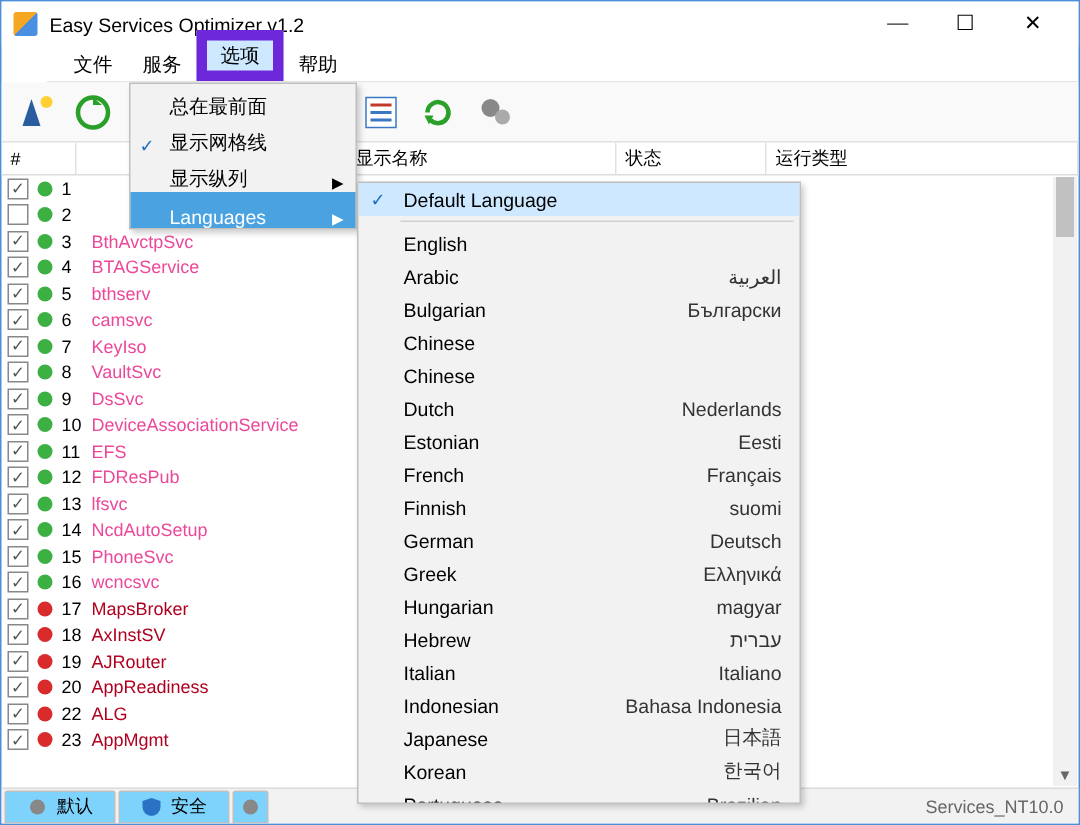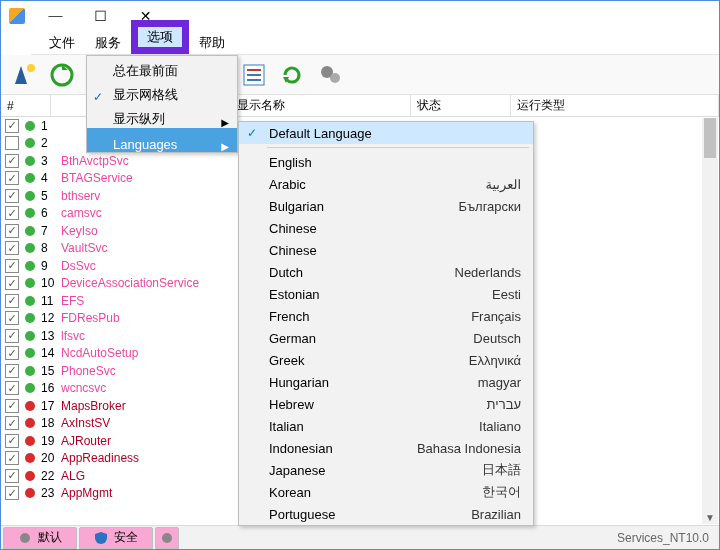--- a/index.html
+++ b/index.html
@@ -30,21 +30,21 @@
   .row .chk { width:14px; height:14px; border:1px solid #888; display:flex; align-items:center; justify-content:center; font-size:11px; color:#555; margin-right:4px;}
   .row .chk.checked::after{ content:"✓"; }
   .row .dot { width:10px; height:10px; border-radius:50%; margin:0 6px 0 2px; }
   .row .dot.green { background:#3cb043; }
   .row .dot.red { background:#d92b2b; }
   .row .num { width:20px; }
   .row .svc { color:#ec4899; }
   .row .svc.red { color:#b00020; }
 
   .statusbar { position:absolute; bottom:0; left:0; right:0; height:24px; background:#f2f2f2; border-top:1px solid #dcdcdc; display:flex; align-items:center; font-size:12px; }
-  .stab { height:22px; padding:0 14px; display:flex; align-items:center; gap:6px; border:1px solid #bfbfbf; background:#f9a8d4; margin-left:2px; border-radius:2px 2px 0 0;}
+  .stab { height:22px; padding:0 14px; display:flex; align-items:center; gap:6px; border:1px solid #bfbfbf; background:#7dd3fc; margin-left:2px; border-radius:2px 2px 0 0;}
   .stab.btn { width:24px; padding:0; justify-content:center;}
   .status-right { margin-left:auto; padding-right:10px; color:#666; }
 
   
   .options-menu { position:absolute; left:85px; top:54px; width:152px; background:#f2f2f2; border:1px solid #bfbfbf; box-shadow:2px 2px 4px rgba(0,0,0,.2); z-index:10;}
   .options-menu .m-row { height:24px; display:flex; align-items:flex-end; padding:0 8px 0 26px; position:relative; font-size:13px;}
   .options-menu .m-row .check { position:absolute; left:6px; color:#1a6fbf; font-size:12px;}
   .options-menu .m-row.hov { background:#4aa3e0; color:#fff; }
   .options-menu .m-row .arrow { margin-left:auto; font-size:10px;}
 
@@ -61,20 +61,21 @@
   .scrollbar-v .arr{ position:absolute; left:0; right:0; height:16px; display:flex; align-items:center; justify-content:center; font-size:10px; color:#666;}
   .scrollbar-v .arr.up{top:-1px;} .scrollbar-v .arr.down{bottom:-1px;}
 
   svg { display:block; }
 </style>
 </head>
 <body>
 
 <div class="titlebar">
   <div class="app-icon"></div>
+  <div class="title">Easy Services Optimizer v1.2</div>
   <div class="win-btn">―</div>
   <div class="win-btn">☐</div>
   <div class="win-btn">✕</div>
 </div>
 
 <div class="menubar">
   <div class="mitem">文件</div>
   <div class="mitem">服务</div>
   <div class="mitem open">选项</div>
   <div class="mitem">帮助</div>
@@ -310,20 +311,24 @@
       <span>Dutch</span>
       <span class="native">Nederlands</span>
     </div>
     <div class="l-row">
       <span>Estonian</span>
       <span class="native">Eesti</span>
     </div>
     <div class="l-row">
       <span>French</span>
       <span class="native">Français</span>
+    </div>
+    <div class="l-row">
+      <span>Finnish</span>
+      <span class="native">suomi</span>
     </div>
     <div class="l-row">
       <span>German</span>
       <span class="native">Deutsch</span>
     </div>
     <div class="l-row">
       <span>Greek</span>
       <span class="native">Ελληνικά</span>
     </div>
     <div class="l-row">

